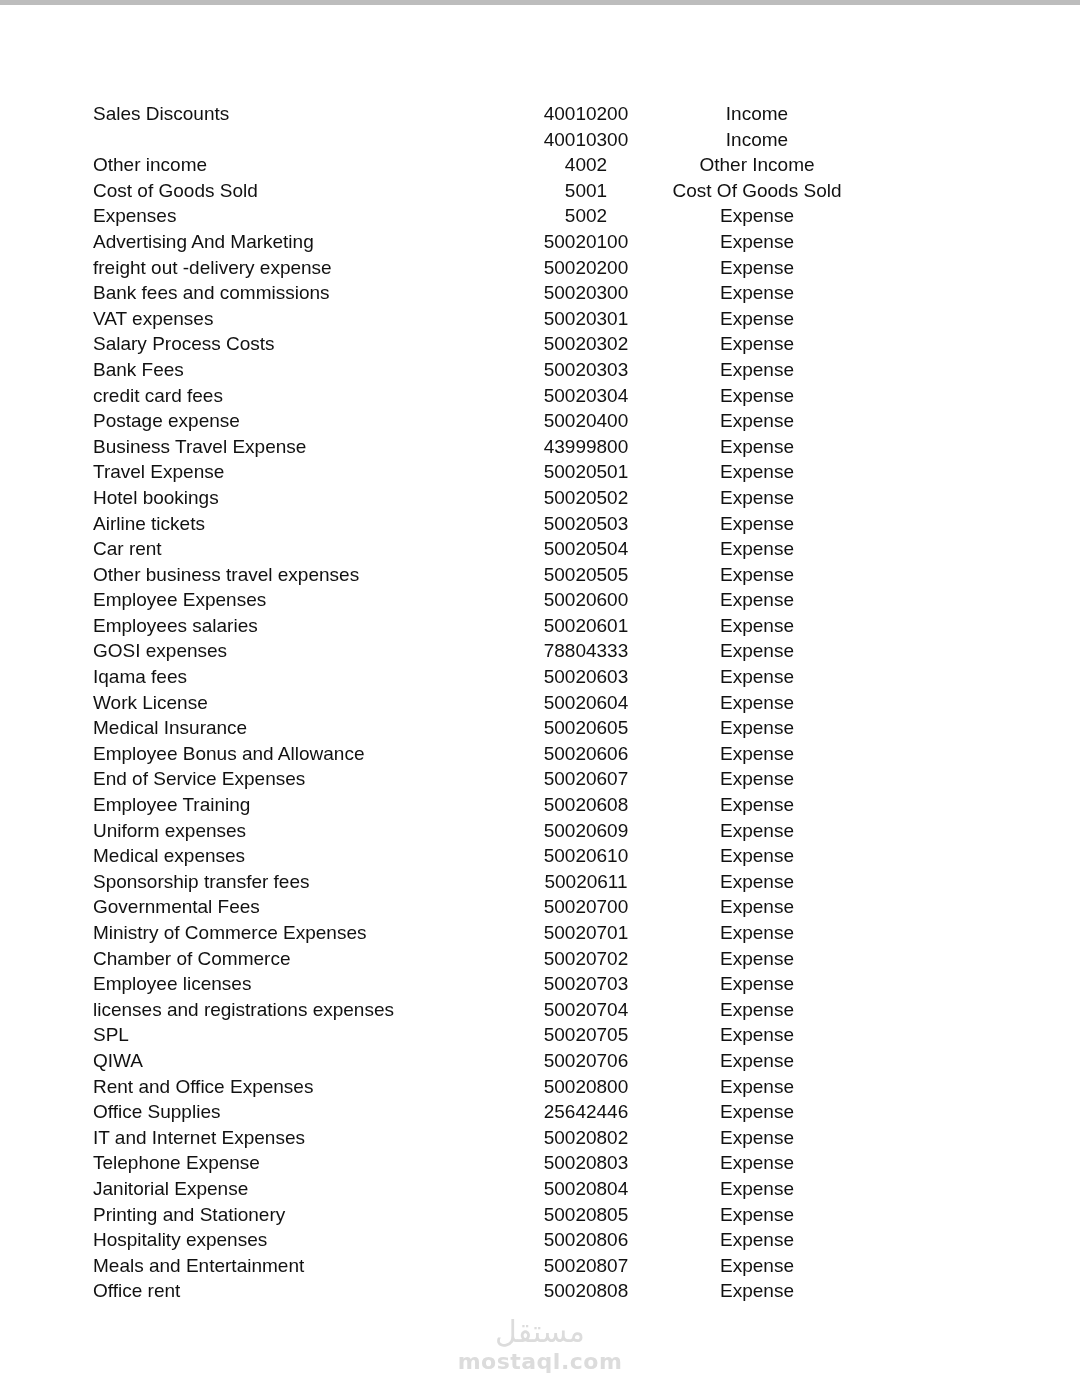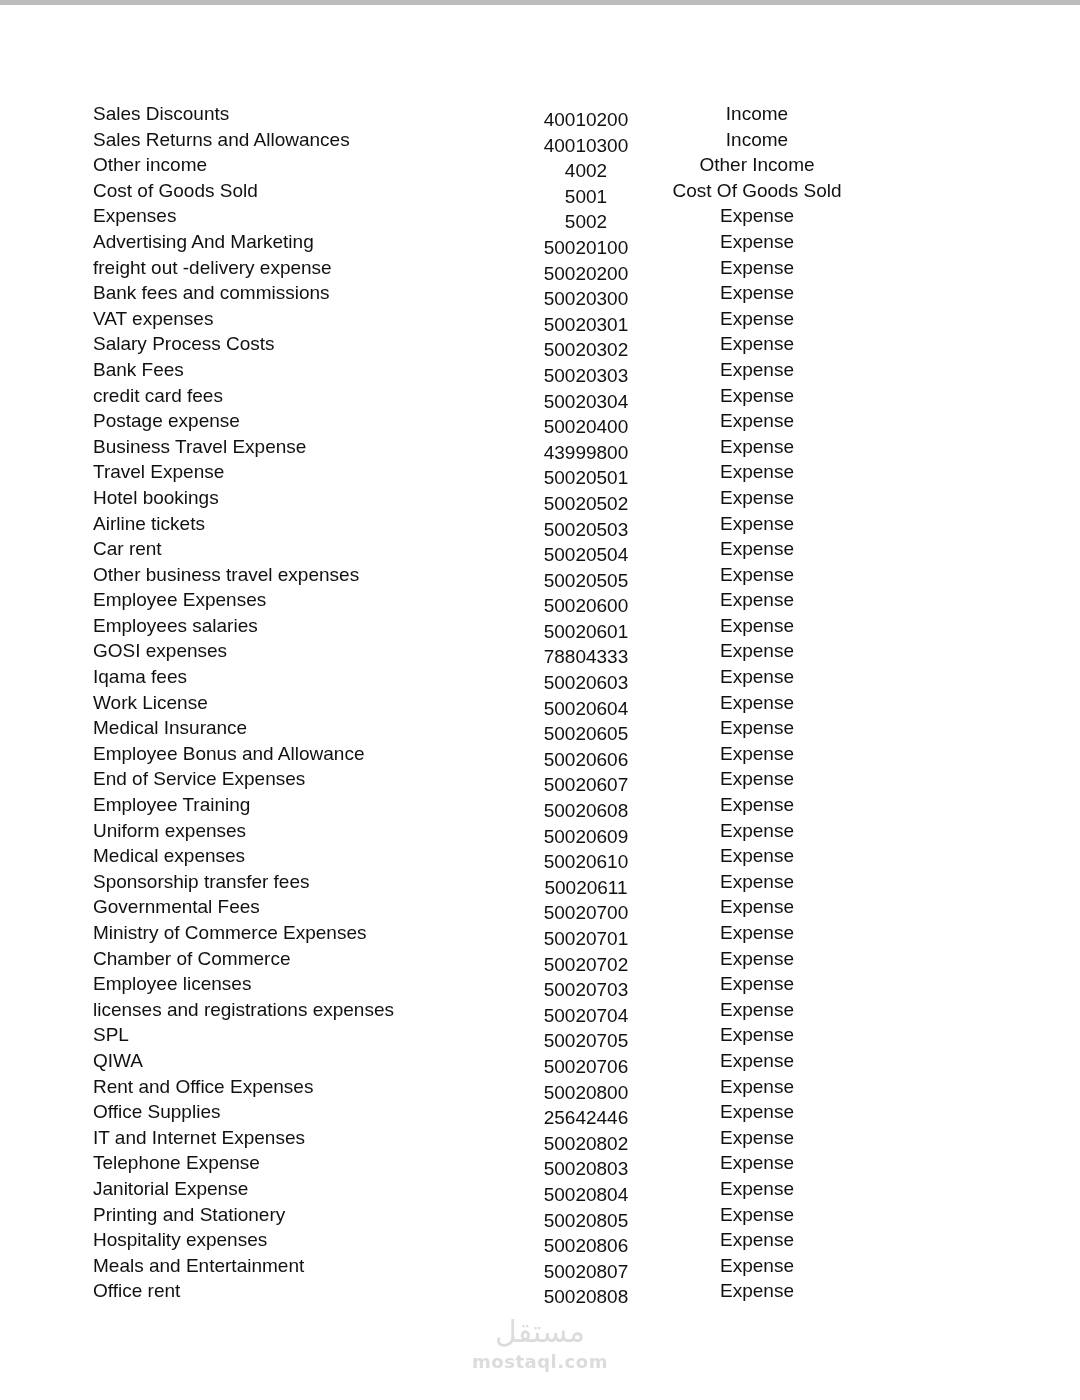--- a/index.html
+++ b/index.html
@@ -39,21 +39,20 @@
       position: absolute;
       left: 93px;
       white-space: nowrap;
     }
     .cell-code {
       position: absolute;
       left: 526px;
       width: 120px;
       text-align: center;
       white-space: nowrap;
-      margin-top: 6px;
     }
     .cell-type {
       position: absolute;
       left: 657px;
       width: 200px;
       text-align: center;
       white-space: nowrap;
     }
     .watermark {
       position: absolute;
@@ -66,39 +65,38 @@
     }
     .watermark-arabic {
       font-family: "DejaVu Sans", sans-serif;
       font-size: 30px;
       font-weight: normal;
       line-height: 40px;
       direction: rtl;
     }
     .watermark-latin {
       font-family: "DejaVu Sans", sans-serif;
-      font-size: 18px;
+      font-size: 22px;
       font-weight: bold;
       line-height: 20px;
       letter-spacing: 0.5px;
     }
   </style>
 </head>
 <body>
 
 <div class="top-bar"></div>
 
 <div class="sheet" id="sheet">
     <div class="row">
       <span class="cell-name">Sales Discounts</span>
       <span class="cell-code">40010200</span>
       <span class="cell-type">Income</span>
     </div>
     <div class="row">
-      <span class="cell-name">Sales Returns and Allowances</span>
       <span class="cell-code">40010300</span>
       <span class="cell-type">Income</span>
     </div>
     <div class="row">
       <span class="cell-name">Other income</span>
       <span class="cell-code">4002</span>
       <span class="cell-type">Other Income</span>
     </div>
     <div class="row">
       <span class="cell-name">Cost of Goods Sold</span>

